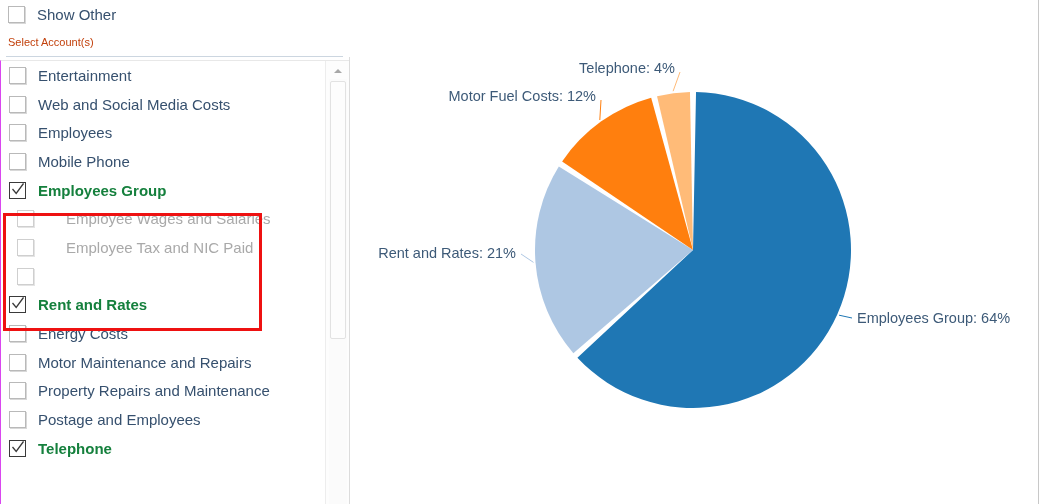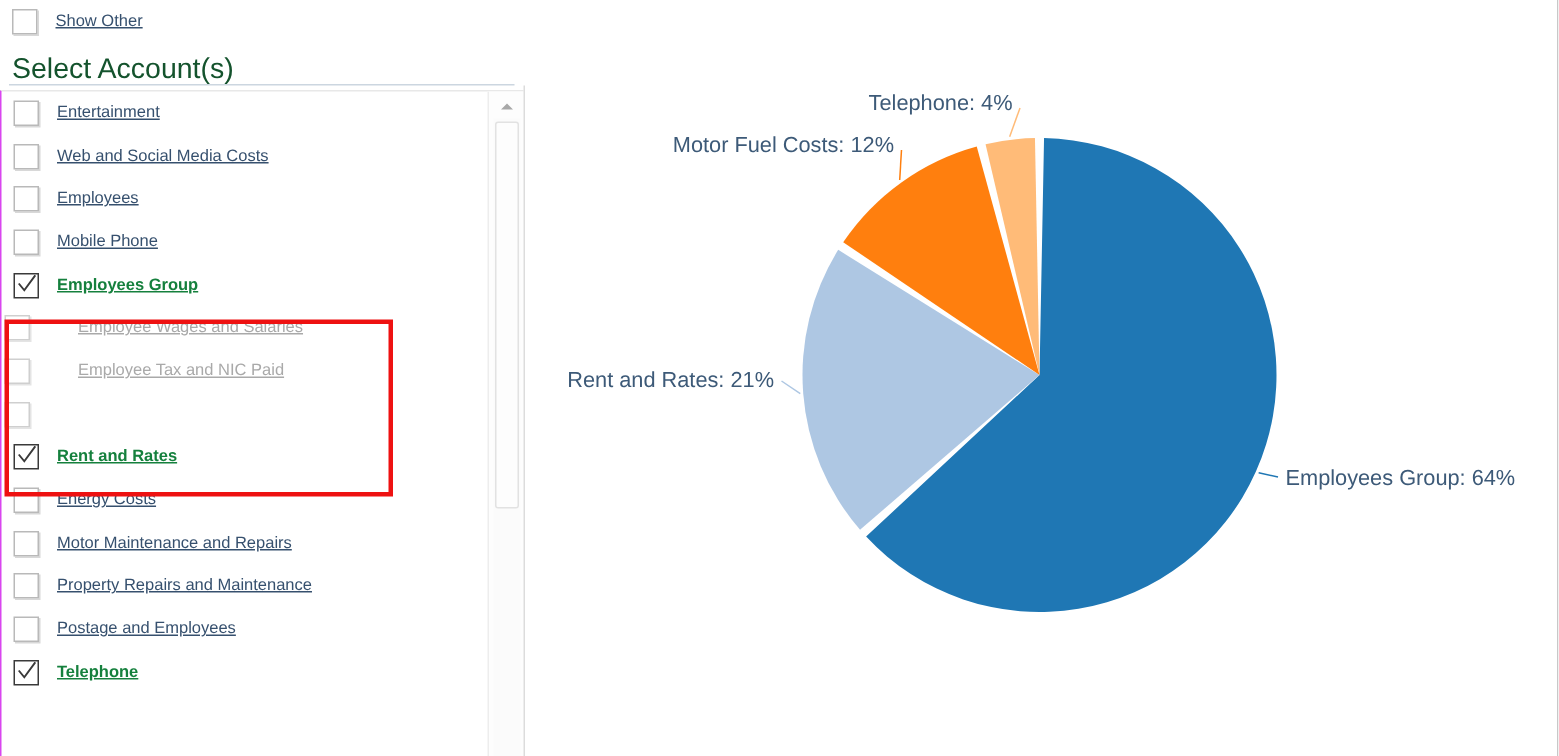--- a/index.html
+++ b/index.html
@@ -62,41 +62,40 @@
   .cb.checked .tick {
     position: absolute;
     left: 2px;
     top: 0px;
     width: 12px;
     height: 13px;
     display: block;
   }
 
   .lbl {
-    font-size: 11px;
+    font-size: 15px;
     color: #36506e;
     margin-left: 12px;
     white-space: nowrap;
     line-height: 1;
-    text-decoration: underline;
   }
   .lbl.bold {
     font-weight: bold;
     color: #15803d;
   }
   .lbl.dim {
     color: #a9a9a9;
   }
 
   .select-accounts {
     position: absolute;
     left: 8px;
     top: 36px;
-    font-size: 19px;
-    color: #14532d;
+    font-size: 11px;
+    color: #c2410c;
     white-space: nowrap;
   }
   .divider {
     position: absolute;
     left: 6px;
     top: 56px;
     width: 337px;
     height: 1px;
     background: #ccd6e0;
   }
@@ -121,21 +120,21 @@
     overflow: hidden;
   }
   .list-row {
     height: 28.7px;
     display: flex;
     align-items: center;
     padding-left: 8px;
     box-sizing: border-box;
   }
   .list-row.indent {
-    padding-left: 2px;
+    padding-left: 16px;
   }
   .list-row.indent .lbl {
     margin-left: 32px;
   }
 
   
   #scrollbar {
     position: absolute;
     right: 0;
     top: 0;

